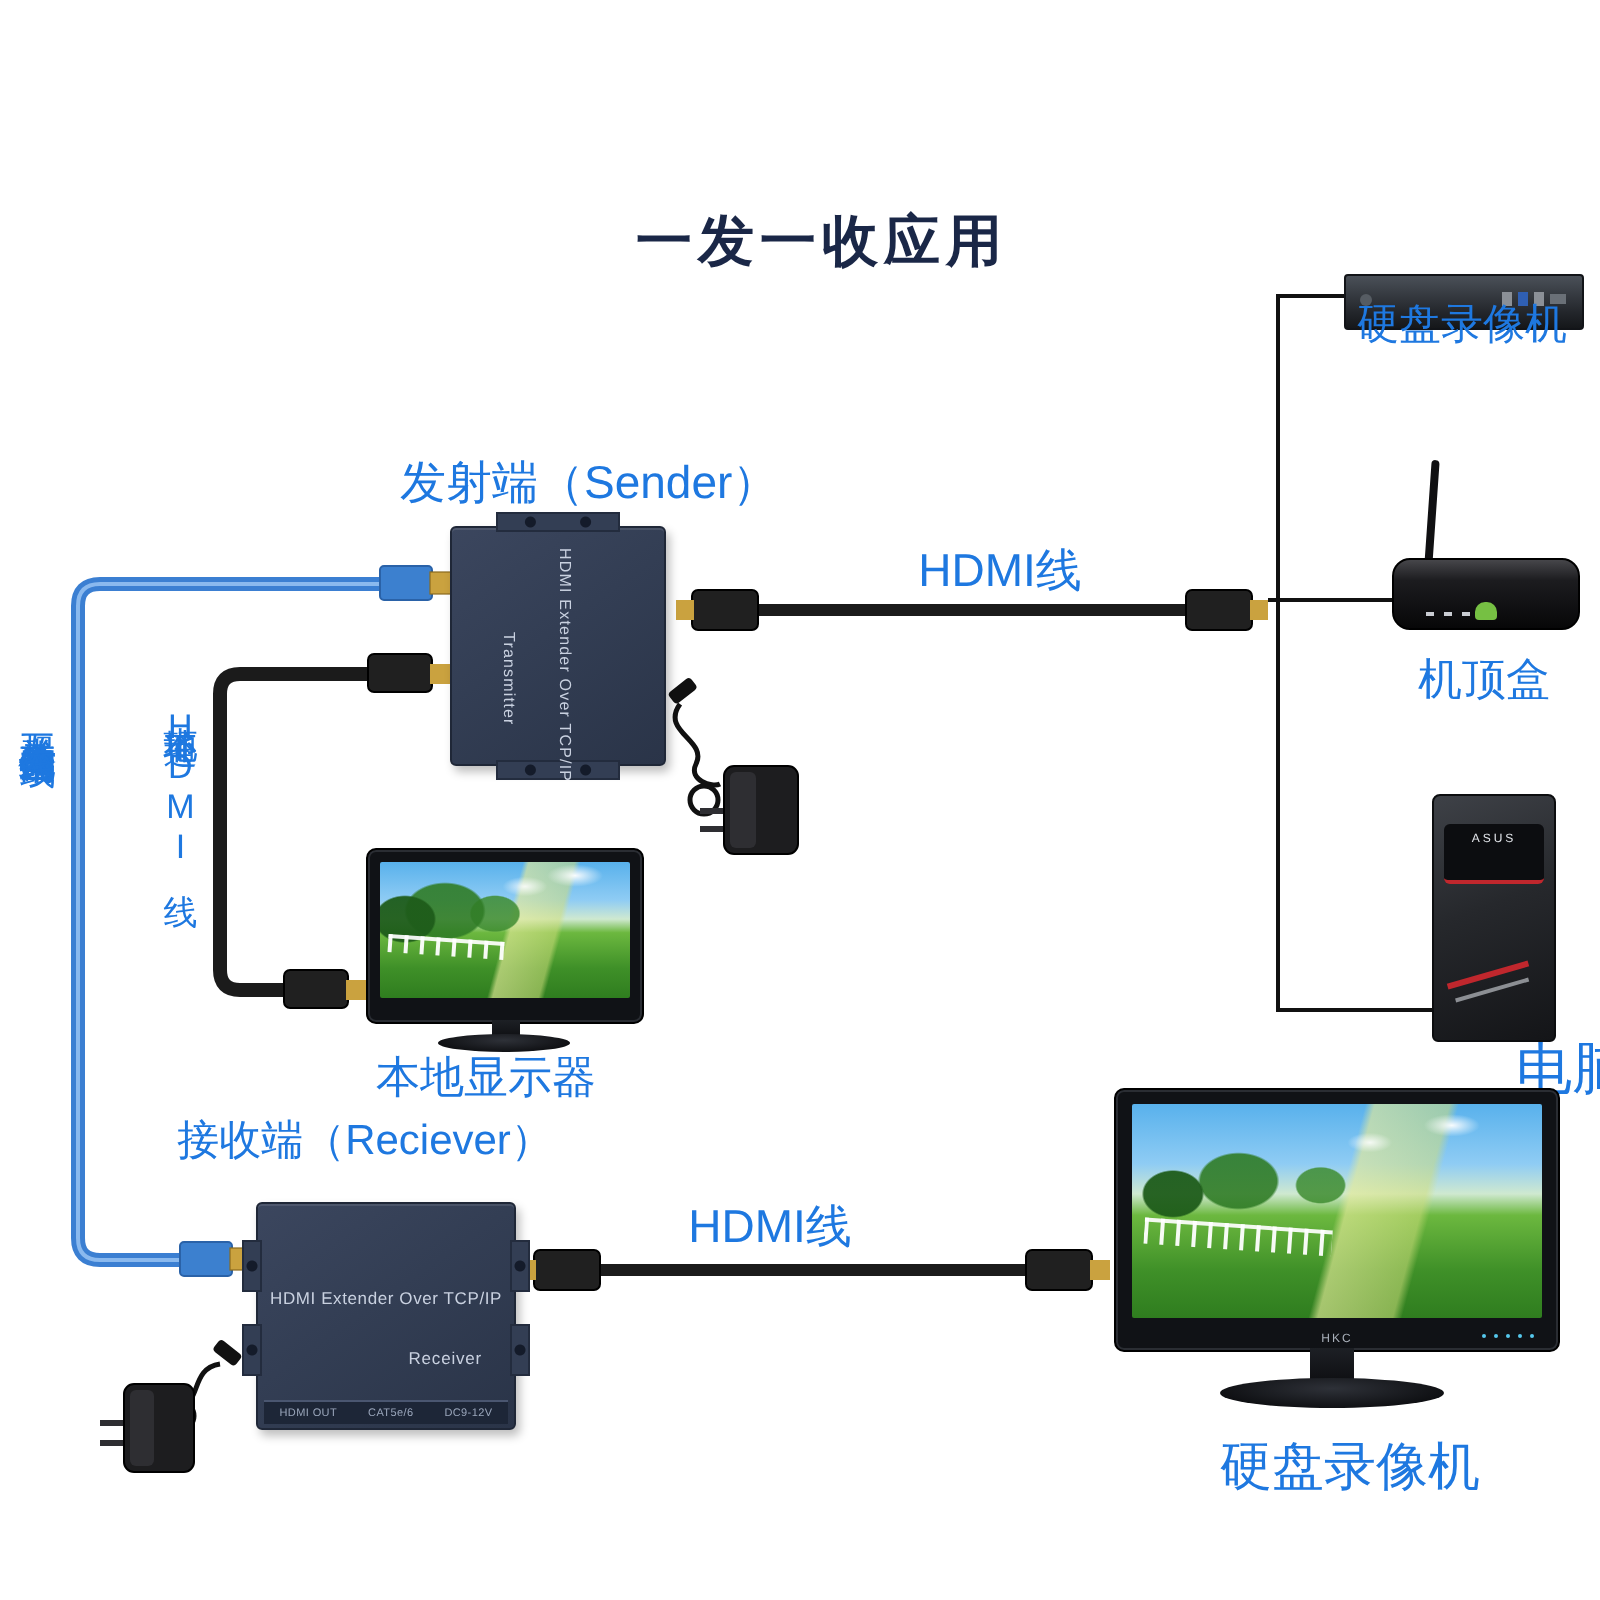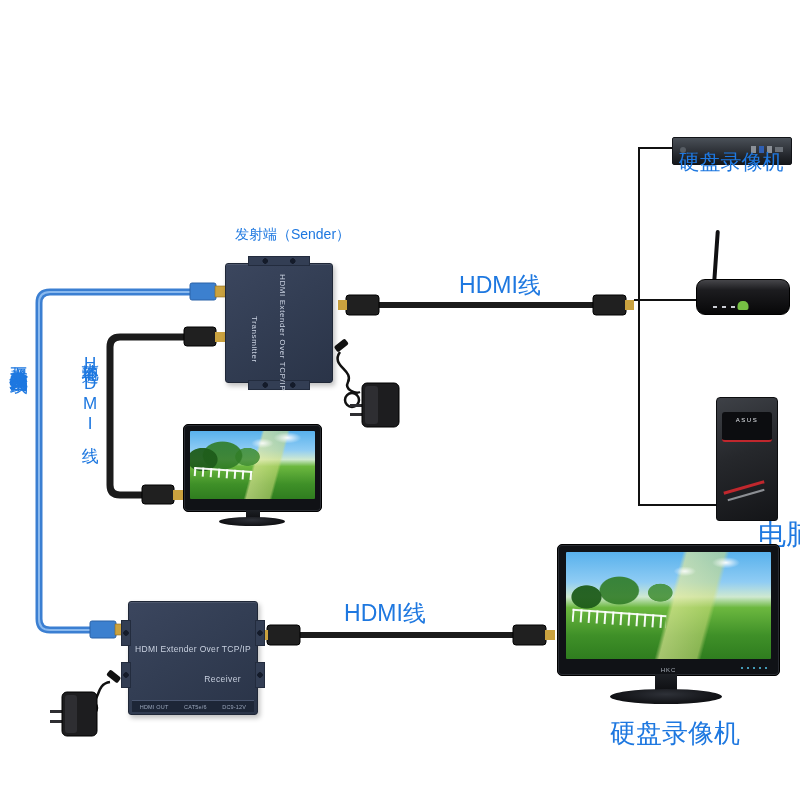--- a/index.html
+++ b/index.html
@@ -174,20 +174,21 @@
       <path d="M110,682 C96,684 100,700 92,702 C82,704 84,716 90,716" fill="none" stroke="#111" stroke-width="2.5"></path>
       <circle cx="90" cy="708" r="7" fill="none" stroke="#111" stroke-width="2.5"></circle>
       <rect x="50" y="710" width="13" height="3" fill="#2e2e32"></rect>
       <rect x="50" y="720" width="13" height="3" fill="#2e2e32"></rect>
       <rect x="62" y="692" width="35" height="44" rx="5" fill="#1d1d1f" stroke="#000"></rect>
       <rect x="65" y="695" width="12" height="38" rx="3" fill="#2e2e32"></rect>
     </g>
   </svg>
 
 
+  <div class="title" style="left:318px;top:102px">一发一收应用</div>
 
   <div class="dvr" style="left:672px;top:137px;width:118px;height:26px">
     <span class="dvr-knob"></span>
     <span class="dvr-ports">
         <i></i>
         <i class="b"></i>
         <i></i>
         <i class="s"></i>
       </span>
   </div>
@@ -195,50 +196,53 @@
 
   <div class="antenna" style="left:714px;top:230px;width:4px;height:53px"></div>
   <div class="stb" style="left:696px;top:279px;width:92px;height:34px">
     <span class="stb-marks">
         <i></i>
         <i></i>
         <i></i>
       </span>
     <span class="android"></span>
   </div>
+  <div class="blue-label" style="left:696px;top:325px;width:92px;font-size:22px">机顶盒</div>
 
   <div class="pc" style="left:716px;top:397px;width:60px;height:122px">
     <div class="pc-panel">
       <div class="pc-brand">ASUS</div>
     </div>
     <div class="pc-slash" style="left:6px;top:88px;width:42px"></div>
     <div class="pc-slash thin" style="left:10px;top:96px;width:38px"></div>
   </div>
   <div class="blue-label" style="left:756px;top:516px;width:60px;font-size:28px">电脑</div>
 
-  <div class="blue-label" style="left:200px;top:226px;width:185px;font-size:14px">发射端（Sender）</div>
+  <div class="blue-label" style="left:200px;top:226px;width:185px;font-size:23px">发射端（Sender）</div>
   <div class="device" style="left:225px;top:263px;width:106px;height:118px">
     <div class="stab" style="left:22px;top:-8px"></div>
     <div class="stab" style="left:22px;bottom:-8px"></div>
     <div class="dev-vtext" style="left:52px;top:10px">HDMI Extender Over TCP/IP</div>
     <div class="dev-vtext" style="left:24px;top:52px">Transmitter</div>
   </div>
 
   <div class="blue-label" style="left:445px;top:270px;width:110px;font-size:23px">HDMI线</div>
   <div class="vlabel" style="left:8px;top:352px"><span>超五类或六类</span><b>全纯铜</b><span>网线</span></div>
   <div class="vlabel" style="left:80px;top:350px;font-size:17px">本地环通HDMI线</div>
 
   <div class="monitor" style="left:183px;top:424px;width:137px;height:86px">
     <div class="screen" style="left:6px;top:6px;right:6px;bottom:12px">
       <div class="fence"></div>
     </div>
   </div>
   <div class="stand-neck" style="left:246px;top:510px;width:14px;height:9px"></div>
   <div class="stand-base" style="left:219px;top:517px;width:66px;height:9px"></div>
-
+  <div class="blue-label" style="left:178px;top:524px;width:130px;font-size:22px">本地显示器</div>
+
+  <div class="blue-label" style="left:85px;top:556px;width:195px;font-size:21px">接收端（Reciever）</div>
   <div class="device" style="left:128px;top:601px;width:128px;height:112px">
     <div class="rtab" style="left:-8px;top:18px"></div>
     <div class="rtab" style="left:-8px;top:60px"></div>
     <div class="rtab" style="right:-8px;top:18px"></div>
     <div class="rtab" style="right:-8px;top:60px"></div>
     <div class="rx-title">HDMI Extender Over TCP/IP</div>
     <div class="rx-role">Receiver</div>
     <div class="rx-bottom">
       <span>HDMI OUT</span>
       <span>CAT5e/6</span>

